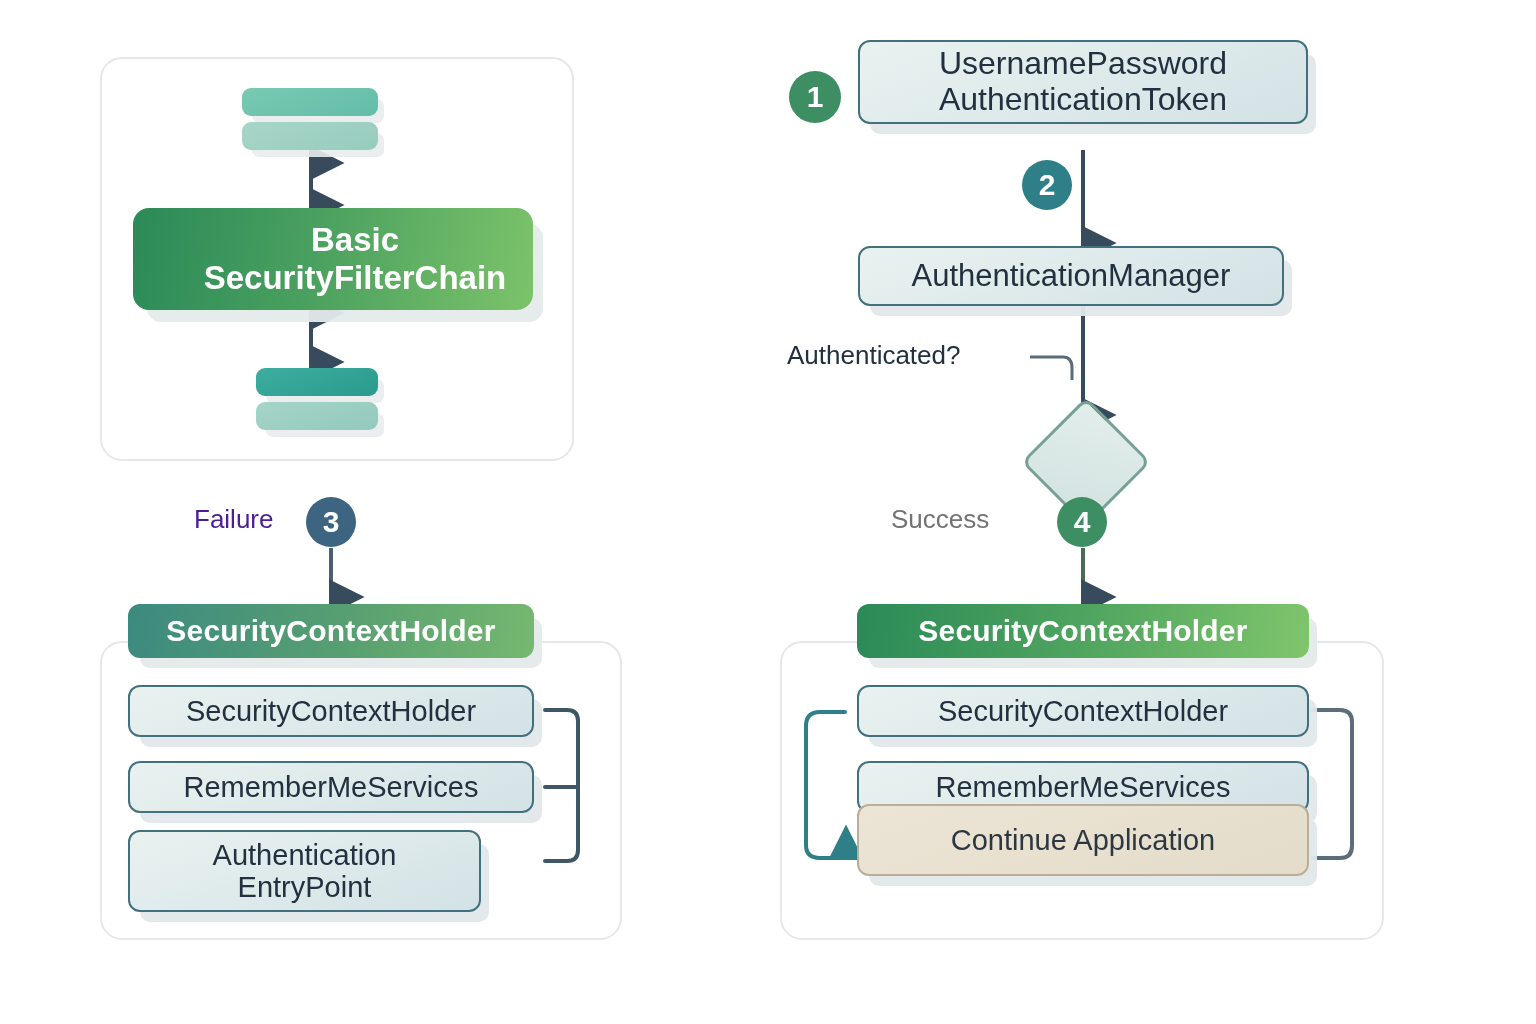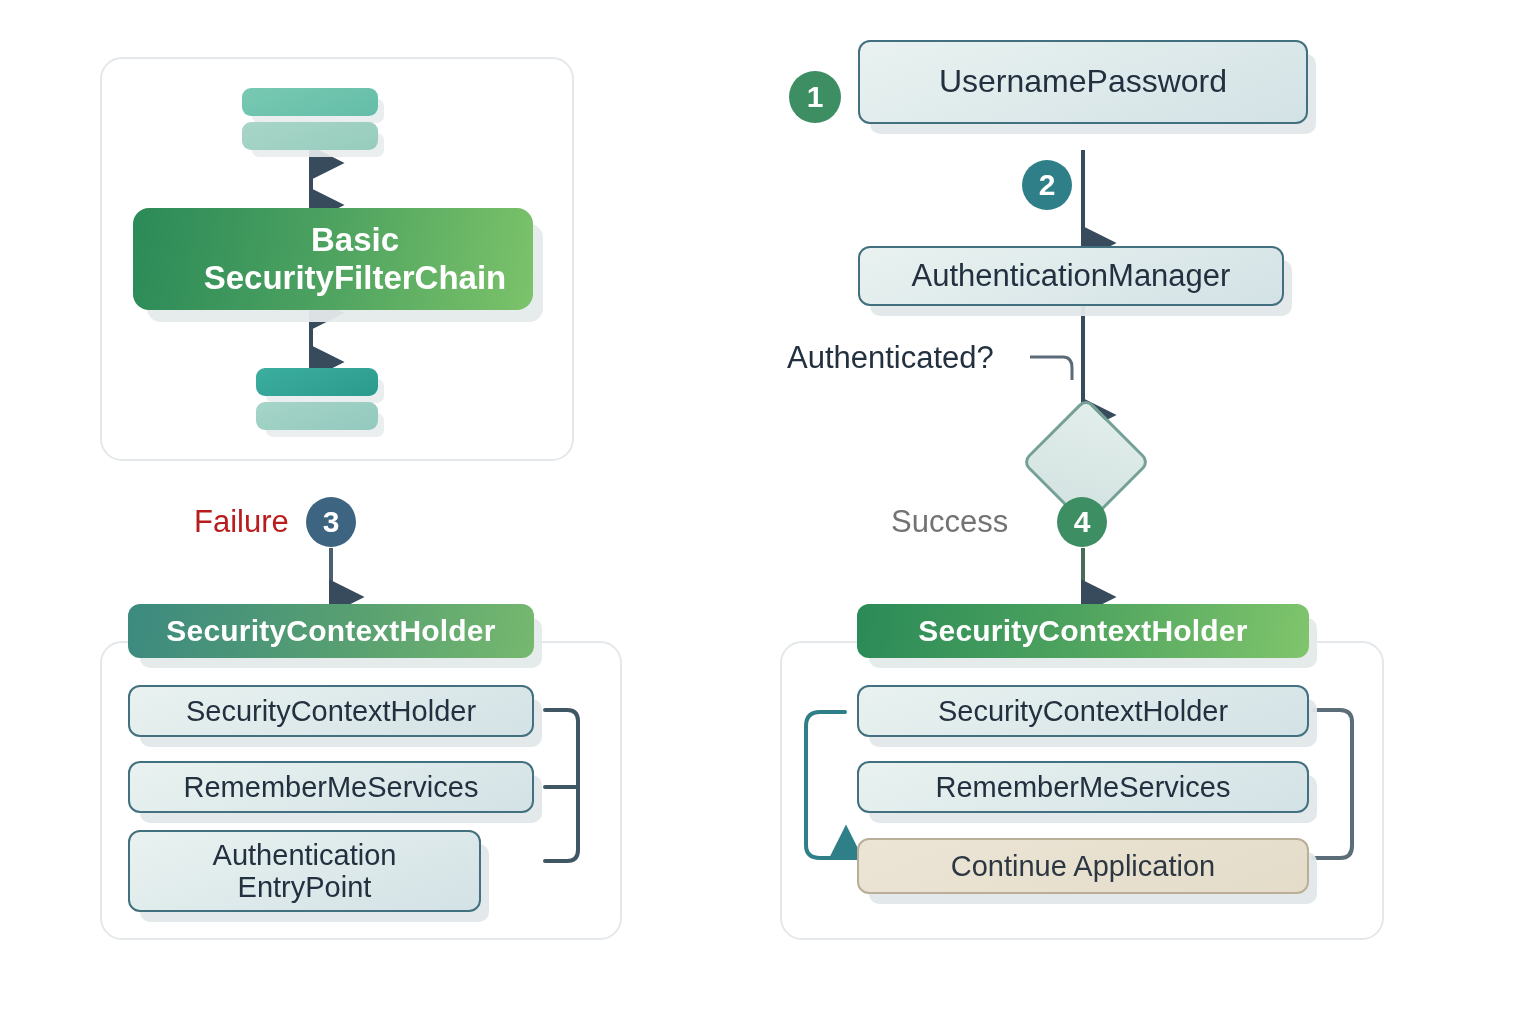--- a/index.html
+++ b/index.html
@@ -105,21 +105,21 @@
     align-items: center;
     justify-content: center;
     color: #ffffff;
     font-size: 30px;
     font-weight: bold;
     line-height: 1;
   }
 
   .sidelabel {
     position: absolute;
-    font-size: 31px;
+    font-size: 26px;
     white-space: nowrap;
   }
 
   svg.overlay {
     position: absolute;
     left: 0; top: 0;
     width: 1536px;
     height: 1024px;
     pointer-events: none;
   }
@@ -201,39 +201,40 @@
   <div class="bar" style="left:256px; top:368px; width:122px; height:28px;
               background:linear-gradient(160deg,#3cae9e,#2a9a8d);"></div>
   <div class="bar" style="left:256px; top:402px; width:122px; height:28px;
               background:linear-gradient(160deg,#a6d4c8,#93c9bd);"></div>
 
   <div class="badge" style="left:789px; top:71px; width:52px; height:52px; background:#3d8e63;">1</div>
 
   <div class="card" style="left:858px; top:40px; width:450px; height:84px; font-size:32px;">
     <div>
       <span>UsernamePassword</span><br>
+      <span>AuthenticationToken</span>
     </div>
   </div>
 
   <div class="badge" style="left:1022px; top:160px; width:50px; height:50px; background:#2e7f87;">2</div>
 
   <div class="card" style="left:858px; top:246px; width:426px; height:60px; font-size:31px;">
       <span>AuthenticationManager</span>
     </div>
 
   <div class="sidelabel" style="left:787px; top:340px; color:#22303f;">Authenticated?</div>
 
   <div style="position:absolute; left:1040px; top:416px; width:86px; height:86px;
               transform:rotate(45deg); border:3px solid #74a096; border-radius:10px;
               background:linear-gradient(150deg,#e2eeeb,#d2e2e0);"></div>
 
   <div class="sidelabel" style="left:891px; top:504px; color:#737373;">Success</div>
   <div class="badge" style="left:1057px; top:497px; width:50px; height:50px; background:#3d8e63;">4</div>
 
-  <div class="sidelabel" style="left:194px; top:504px; color:#b91c1c;">Failure</div>
+  <div class="sidelabel" style="left:194px; top:504px; color:#4c1d95;">Failure</div>
   <div class="badge" style="left:306px; top:497px; width:50px; height:50px; background:#3d6480;">3</div>
 
   <div class="group-box" style="left:100px; top:641px; width:518px; height:295px;"></div>
 
   <div class="hdr teal-green" style="left:128px; top:604px; width:406px; height:54px;">
       <span>SecurityContextHolder</span>
     </div>
 
   <div class="card" style="left:128px; top:685px; width:406px; height:52px;">
       <span>SecurityContextHolder</span>
@@ -257,17 +258,17 @@
     </div>
 
   <div class="card" style="left:857px; top:685px; width:452px; height:52px;">
       <span>SecurityContextHolder</span>
     </div>
 
   <div class="card" style="left:857px; top:761px; width:452px; height:52px;">
       <span>RememberMeServices</span>
     </div>
 
-  <div class="card tan" style="left:857px; top:838px; width:452px; height:56px;">
+  <div class="card tan" style="left:857px; top:804px; width:452px; height:72px;">
       <span>Continue Application</span>
     </div>
 
 </div>
 
 </body></html>

